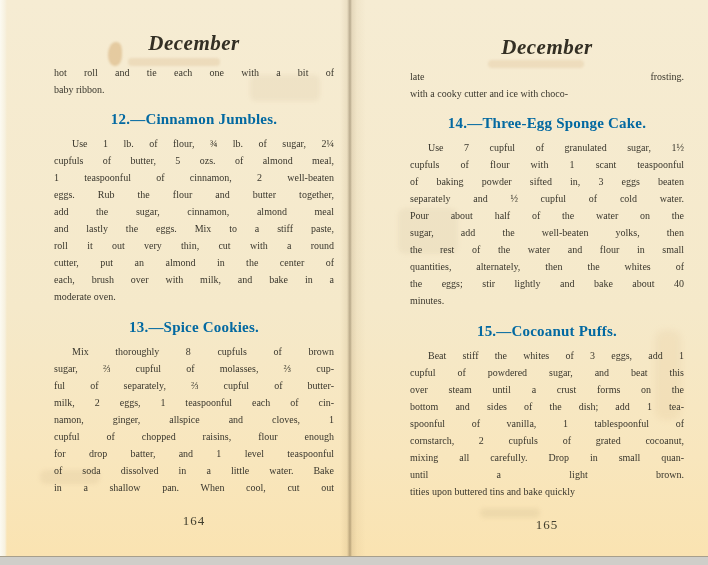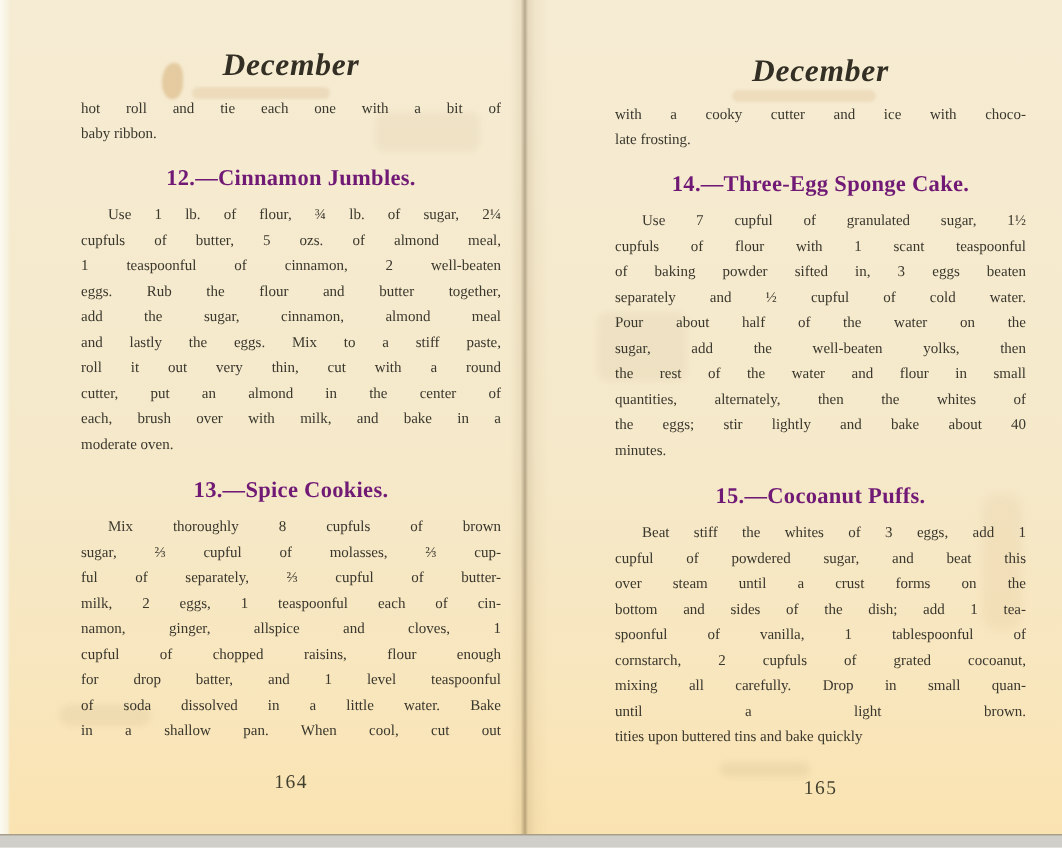--- a/index.html
+++ b/index.html
@@ -44,21 +44,21 @@
     font-size:21px; line-height:26px; letter-spacing:0.5px; color:#332f24;
   }
   .para { font-size:10px; line-height:17px; color:#3a372d; }
   .tline { text-align:justify; text-align-last:justify; overflow:hidden; }
   .para.para-end .tline:last-child { text-align:left; text-align-last:left; }
   .para.indent-first .tline:first-child { text-indent:18px; }
 
   .intro { margin-top:8px; }
   .recipe-heading {
     text-align:center; font-weight:bold; font-size:15px; line-height:18px;
-    color:#701a75; letter-spacing:0.2px;
+    color:#0369a1; letter-spacing:0.2px;
   }
   .h-gap-a { margin-top:12px; }
   .h-gap-b { margin-top:13px; }
   .recipe-para { margin-top:7px; }
   .page-number {
     text-align:center; font-size:13px; line-height:16px; margin-top:17px;
     letter-spacing:1px; color:#43402f;
   }
 
   
@@ -134,22 +134,22 @@
 
       <div class="page-number">164</div>
     </div>
   </div>
 
   <div class="page right">
     <div class="inner-right">
       <div class="running-head">December</div>
 
       <div class="para intro para-end">
+          <div class="tline">late frosting.</div>
           <div class="tline">with a cooky cutter and ice with choco-</div>
-          <div class="tline">late frosting.</div>
         </div>
 
       <div class="recipe-heading h-gap-a">14.—Three-Egg Sponge Cake.</div>
       <div class="para recipe-para indent-first para-end">
           <div class="tline">Use 7 cupful of granulated sugar, 1½</div>
           <div class="tline">cupfuls of flour with 1 scant teaspoonful</div>
           <div class="tline">of baking powder sifted in, 3 eggs beaten</div>
           <div class="tline">separately and ½ cupful of cold water.</div>
           <div class="tline">Pour about half of the water on the</div>
           <div class="tline">sugar, add the well-beaten yolks, then</div>

